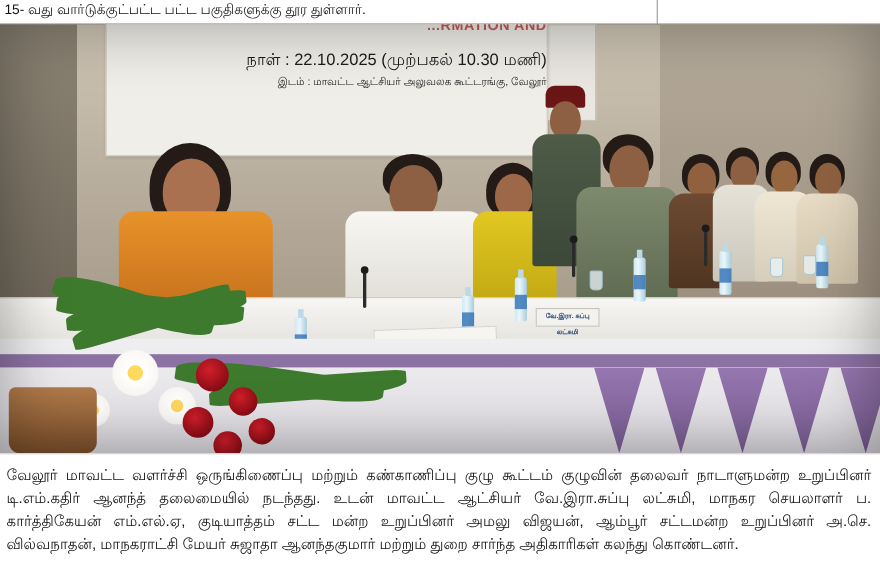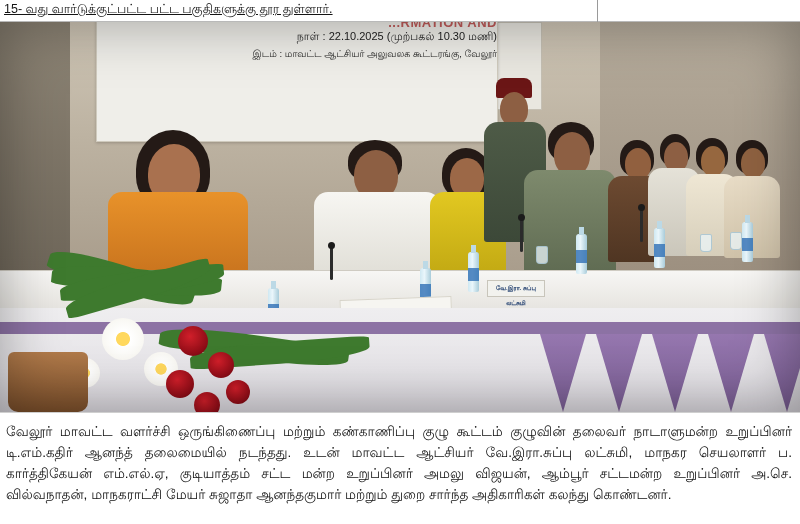--- a/index.html
+++ b/index.html
@@ -30,21 +30,20 @@
     background: #ffffff;
   }
   .top-strip .col-left {
     position: absolute;
     left: 4px; top: 2px;
     width: 588px;
     font-size: 12.5px;
     color: #141414;
     white-space: nowrap;
     overflow: hidden;
-    text-decoration: underline;
   }
   .top-divider {
     position: absolute;
     left: 597px; top: 0;
     width: 1px; height: 22px;
     background: #9a9a9a;
   }
   .top-strip .col-right {
     position: absolute;
     left: 606px; top: 2px;
@@ -101,21 +100,22 @@
     opacity: .75;
   }
   .banner .bl2 {
     font-size: 16.5px;
     font-weight: bold;
     color: #a32121;
     letter-spacing: .4px;
     margin-top: 3px;
   }
   .banner .bl3 {
-    font-size: 11px;
+    margin-top: 16px;
+    font-size: 15px;
     color: #1c1c1c;
   }
   .banner .bl4 {
     margin-top: 4px;
     font-size: 9.5px;
     color: #1c1c1c;
   }
 
   
   .whiteboard {

